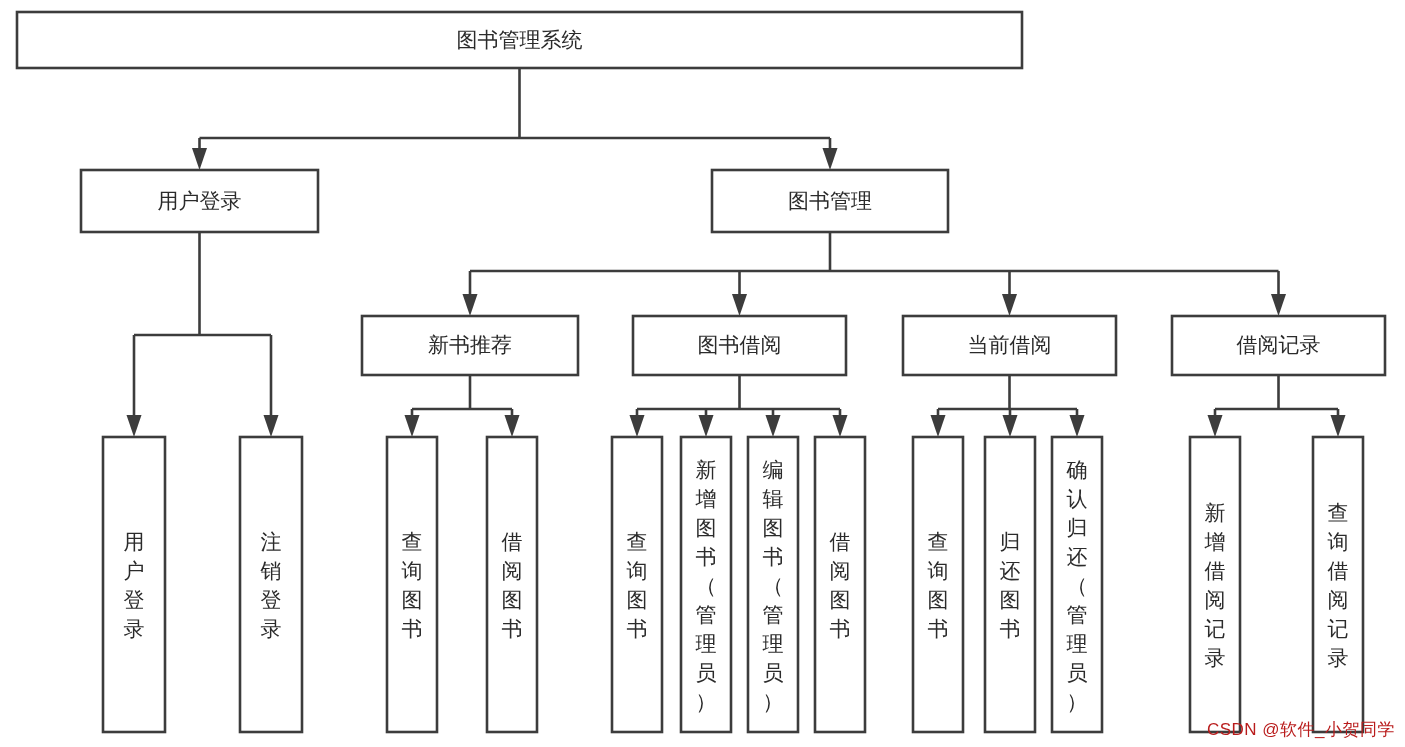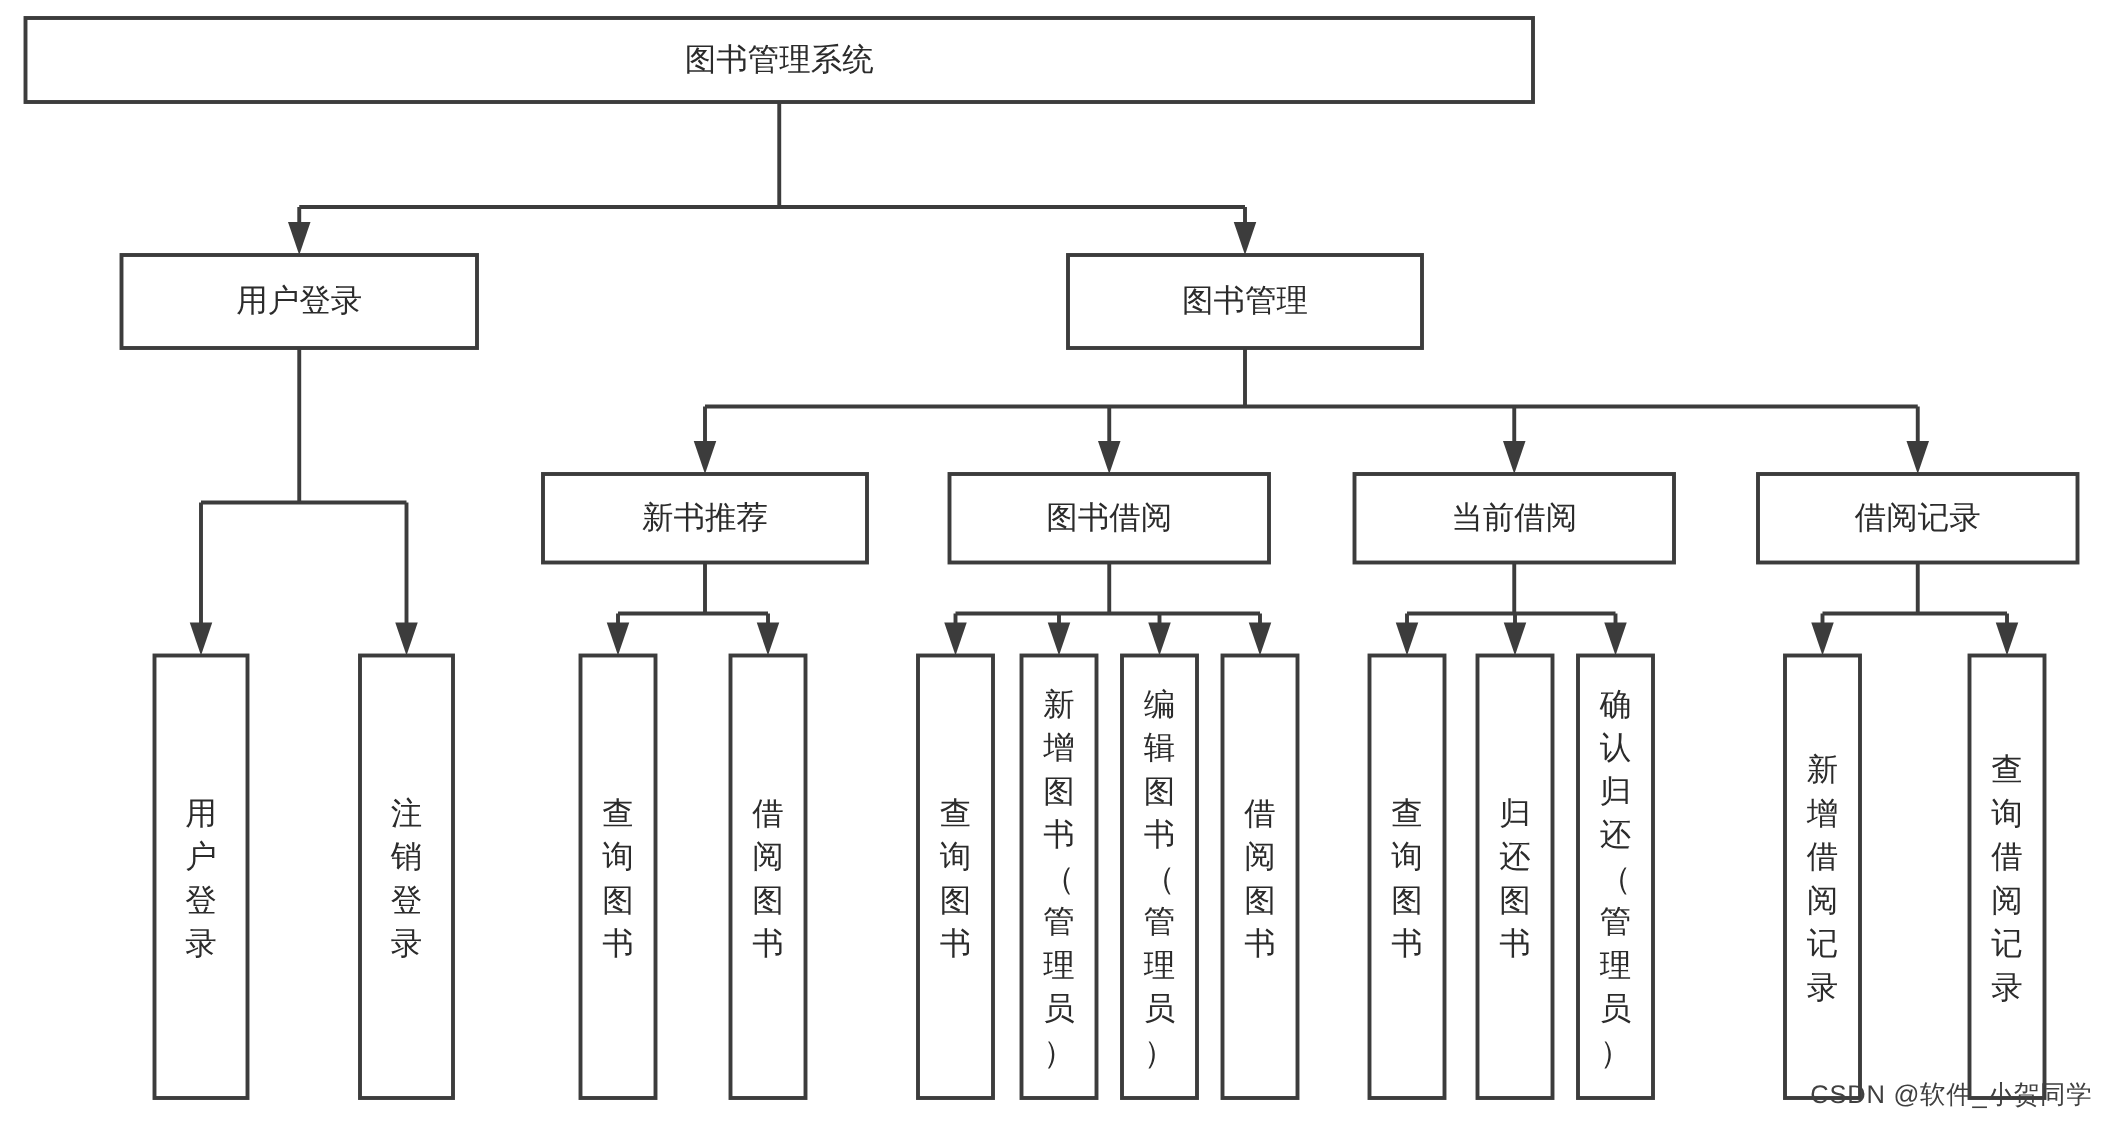--- a/index.html
+++ b/index.html
@@ -46,21 +46,21 @@
     font-size: 21px;
     fill: #2b2b2b;
     text-anchor: middle;
   }
   .watermark {
     position: absolute;
     right: 10px;
     bottom: 6px;
     font-family: "Liberation Sans", "DejaVu Sans", sans-serif;
     font-size: 17px;
-    color: #404040;
+    color: #b91c1c;
     letter-spacing: 0.5px;
     white-space: nowrap;
     user-select: none;
   }
 </style>
 </head>
 <body>
 
 <svg id="diagram" viewBox="0 0 1405 747" xmlns="http://www.w3.org/2000/svg">
   <g id="edge-layer">

